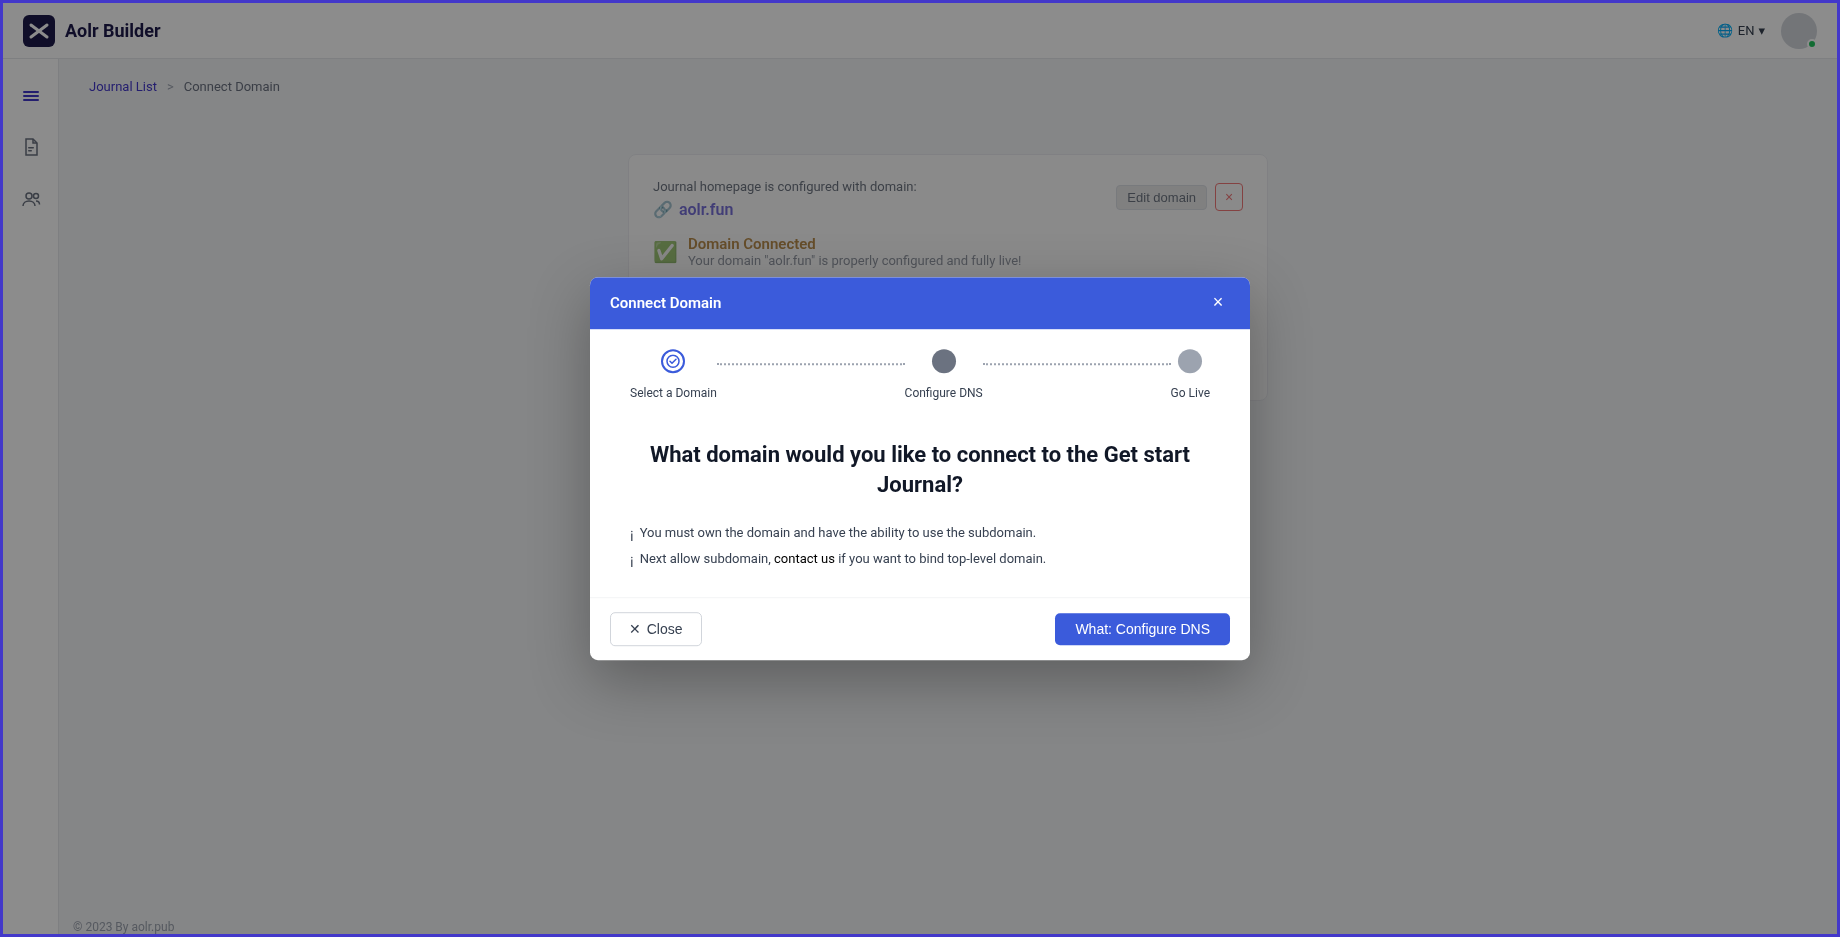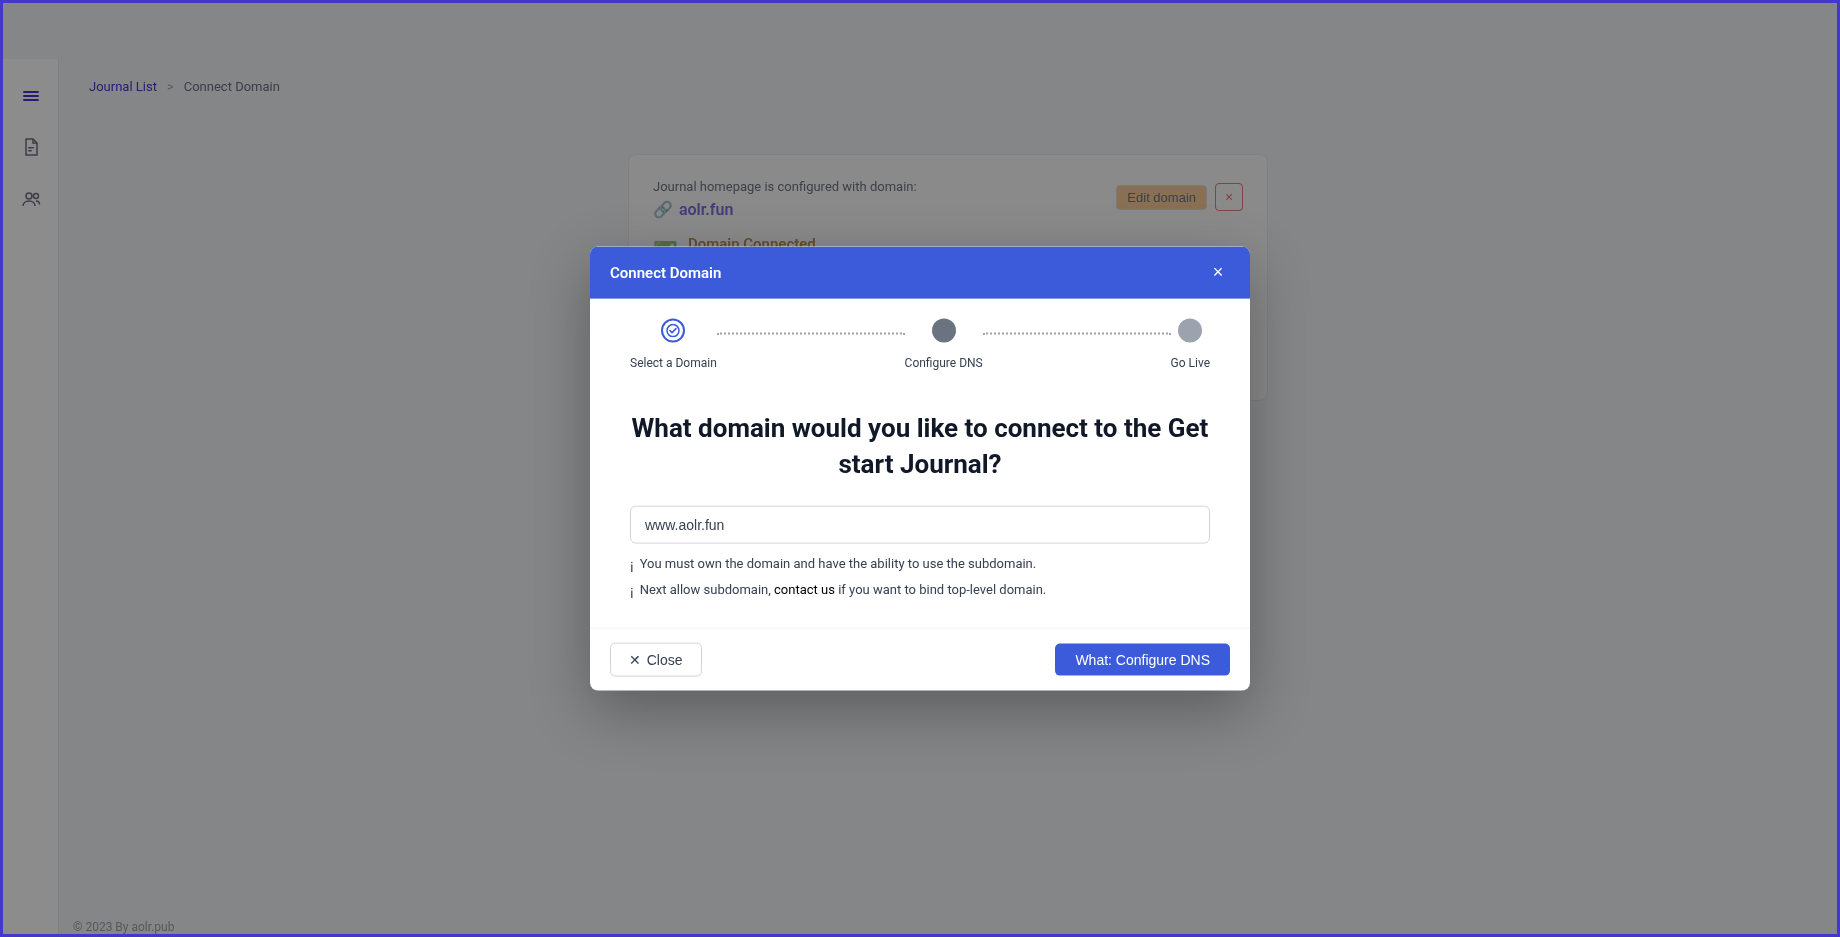--- a/index.html
+++ b/index.html
@@ -162,21 +162,21 @@
       display: flex;
       align-items: center;
       gap: 8px;
       margin-top: 4px;
       justify-content: flex-end;
     }
     .edit-domain-btn {
       font-size: 13px;
       color: #374151;
       border: 1px solid #d1d5db;
-      background: #fdba74;
+      background: #e5e5e5;
       padding: 4px 10px;
       border-radius: 4px;
       cursor: pointer;
     }
     .delete-domain-btn {
       width: 28px;
       height: 28px;
       border: 1px solid #ef4444;
       background: #fff;
       color: #ef4444;
@@ -319,21 +319,21 @@
       height: 1px;
       border-top: 2px dotted #9ca3af;
       margin-bottom: 20px;
     }
 
     
     .modal-body {
       padding: 30px 40px 20px;
     }
     .modal-question {
-      font-size: 26px;
+      font-size: 22px;
       font-weight: 700;
       color: #111827;
       text-align: center;
       line-height: 1.4;
       margin-bottom: 24px;
     }
     .domain-input {
       width: 100%;
       padding: 10px 14px;
       border: 1px solid #d1d5db;
@@ -400,20 +400,40 @@
       left: 70px;
       font-size: 12px;
       color: #9ca3af;
     }
   </style>
 </head>
 <body>
 
 <div class="bg-page">
 
+  <div class="navbar">
+    <div class="navbar-left">
+      <svg class="logo-icon" viewBox="0 0 32 32" fill="none" xmlns="http://www.w3.org/2000/svg">
+        <rect width="32" height="32" rx="6" fill="#1e1b4b"></rect>
+        <line x1="8" y1="10" x2="24" y2="22" stroke="#fff" stroke-width="3" stroke-linecap="round"></line>
+        <line x1="24" y1="10" x2="8" y2="22" stroke="#fff" stroke-width="3" stroke-linecap="round"></line>
+      </svg>
+      <span class="app-title">Aolr Builder</span>
+    </div>
+    <div class="navbar-right">
+      <div class="lang-selector">
+        <span>🌐</span>
+        <span>EN</span>
+        <span>▾</span>
+      </div>
+      <div class="avatar">
+        <div class="avatar-dot"></div>
+      </div>
+    </div>
+  </div>
 
   <div class="sidebar">
     <div class="sidebar-item active">
       <svg width="20" height="20" viewBox="0 0 20 20" fill="currentColor">
         <rect x="2" y="6" width="16" height="2" rx="1"></rect>
         <rect x="2" y="10" width="16" height="2" rx="1"></rect>
         <rect x="2" y="14" width="16" height="2" rx="1"></rect>
       </svg>
     </div>
     <div class="sidebar-item">
@@ -512,21 +532,20 @@
       <div class="step-line"></div>
 
       <div class="step-wrapper">
         <div class="step-circle inactive"></div>
         <span class="step-label">Go Live</span>
       </div>
     </div>
 
     <div class="modal-body">
       <div class="modal-question">What domain would you like to connect to the Get start Journal?</div>
-      <input class="domain-input" type="text" value="www.aolr.fun" placeholder="www.aolr.fun" style="">
       <div class="hint-row">
         <span class="hint-icon">ℹ</span>
         <span>You must own the domain and have the ability to use the subdomain.</span>
       </div>
       <div class="hint-row">
         <span class="hint-icon">ℹ</span>
         <span>
           <span>Next allow subdomain,</span>
           <span> </span>
           <a class="contact-link" href="#">contact us</a>

